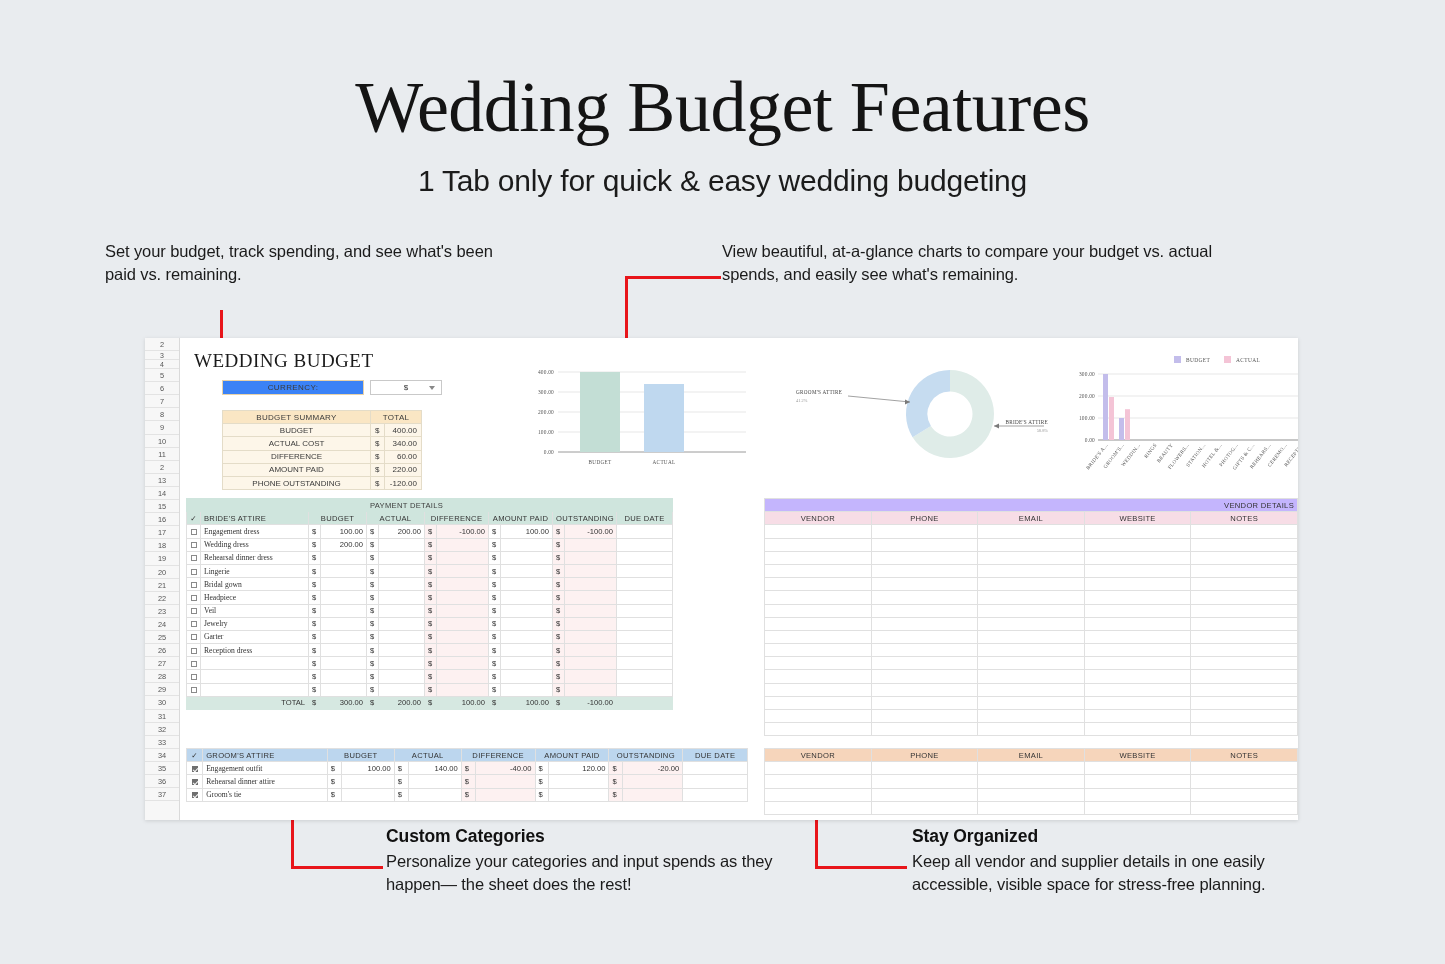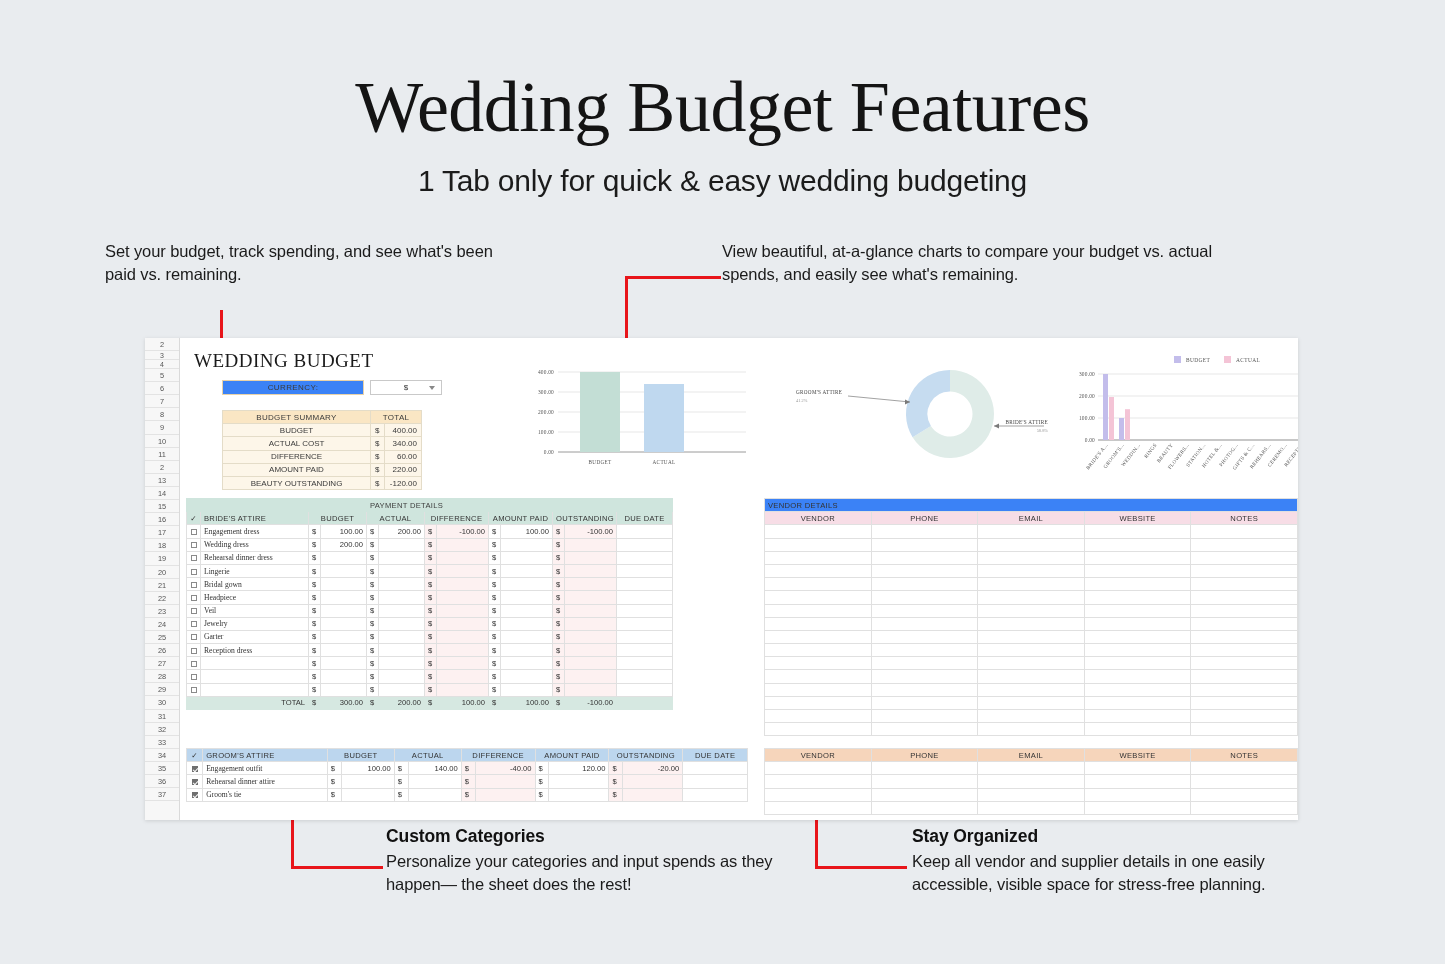--- a/index.html
+++ b/index.html
@@ -118,21 +118,21 @@
     height: 13.2px; font-size: 7.6px; padding: 0 3px;
     border: 1px solid #e0e0e0; font-weight: normal; color: #333;
     overflow: hidden; white-space: nowrap;
   }
   .banner td {
     background: #cfe5dd; border-color: #cfe5dd; letter-spacing: 0.3px;
     color: #3d3d3d; font-size: 7.6px;
   }
   .hdr-teal td { background: #cfe5dd; text-align: center; letter-spacing: 0.3px; color: #333; }
   .hdr-blue td { background: #bcd6ee; text-align: center; letter-spacing: 0.3px; color: #333; }
-  .hdr-pink  td { background: #3b82f6; text-align: left; letter-spacing: 0.3px; color: #333; }
+  .hdr-pink  td { background: #c4b5fd; text-align: right; letter-spacing: 0.3px; color: #333; }
   .hdr-pink2 td { background: #f7dde6; text-align: center; letter-spacing: 0.3px; color: #333; }
   .hdr-orange td { background: #f6d5bb; text-align: center; letter-spacing: 0.3px; color: #333; }
   .total-row td { background: #d6e8e1; border-color: #d6e8e1; }
 
   .c-check { width: 14px; text-align: center; }
   .c-name  { width: 108px; text-align: left; font-family:"Liberation Serif",serif; font-size:8px; }
   .c-cur   { width: 12px; text-align: left; }
   .c-num   { text-align: right; }
   .tint-pink { background: #fdf1f1; }
   .cb {
@@ -279,21 +279,21 @@
             <td class="lbl">DIFFERENCE</td>
             <td class="cur">$</td>
             <td class="val pos">60.00</td>
           </tr>
           <tr>
             <td class="lbl">AMOUNT PAID</td>
             <td class="cur">$</td>
             <td class="val">220.00</td>
           </tr>
           <tr>
-            <td class="lbl">BEAUTY OUTSTANDING</td>
+            <td class="lbl">PHONE OUTSTANDING</td>
             <td class="cur">$</td>
             <td class="val neg">-120.00</td>
           </tr>
         </tbody>
     </table>
 
     <div id="main-tables">
         <table class="dt" style="left:6px;top:160px;width:451px;padding-left:45px;">
           <colgroup>
             <col style="width:14px">

